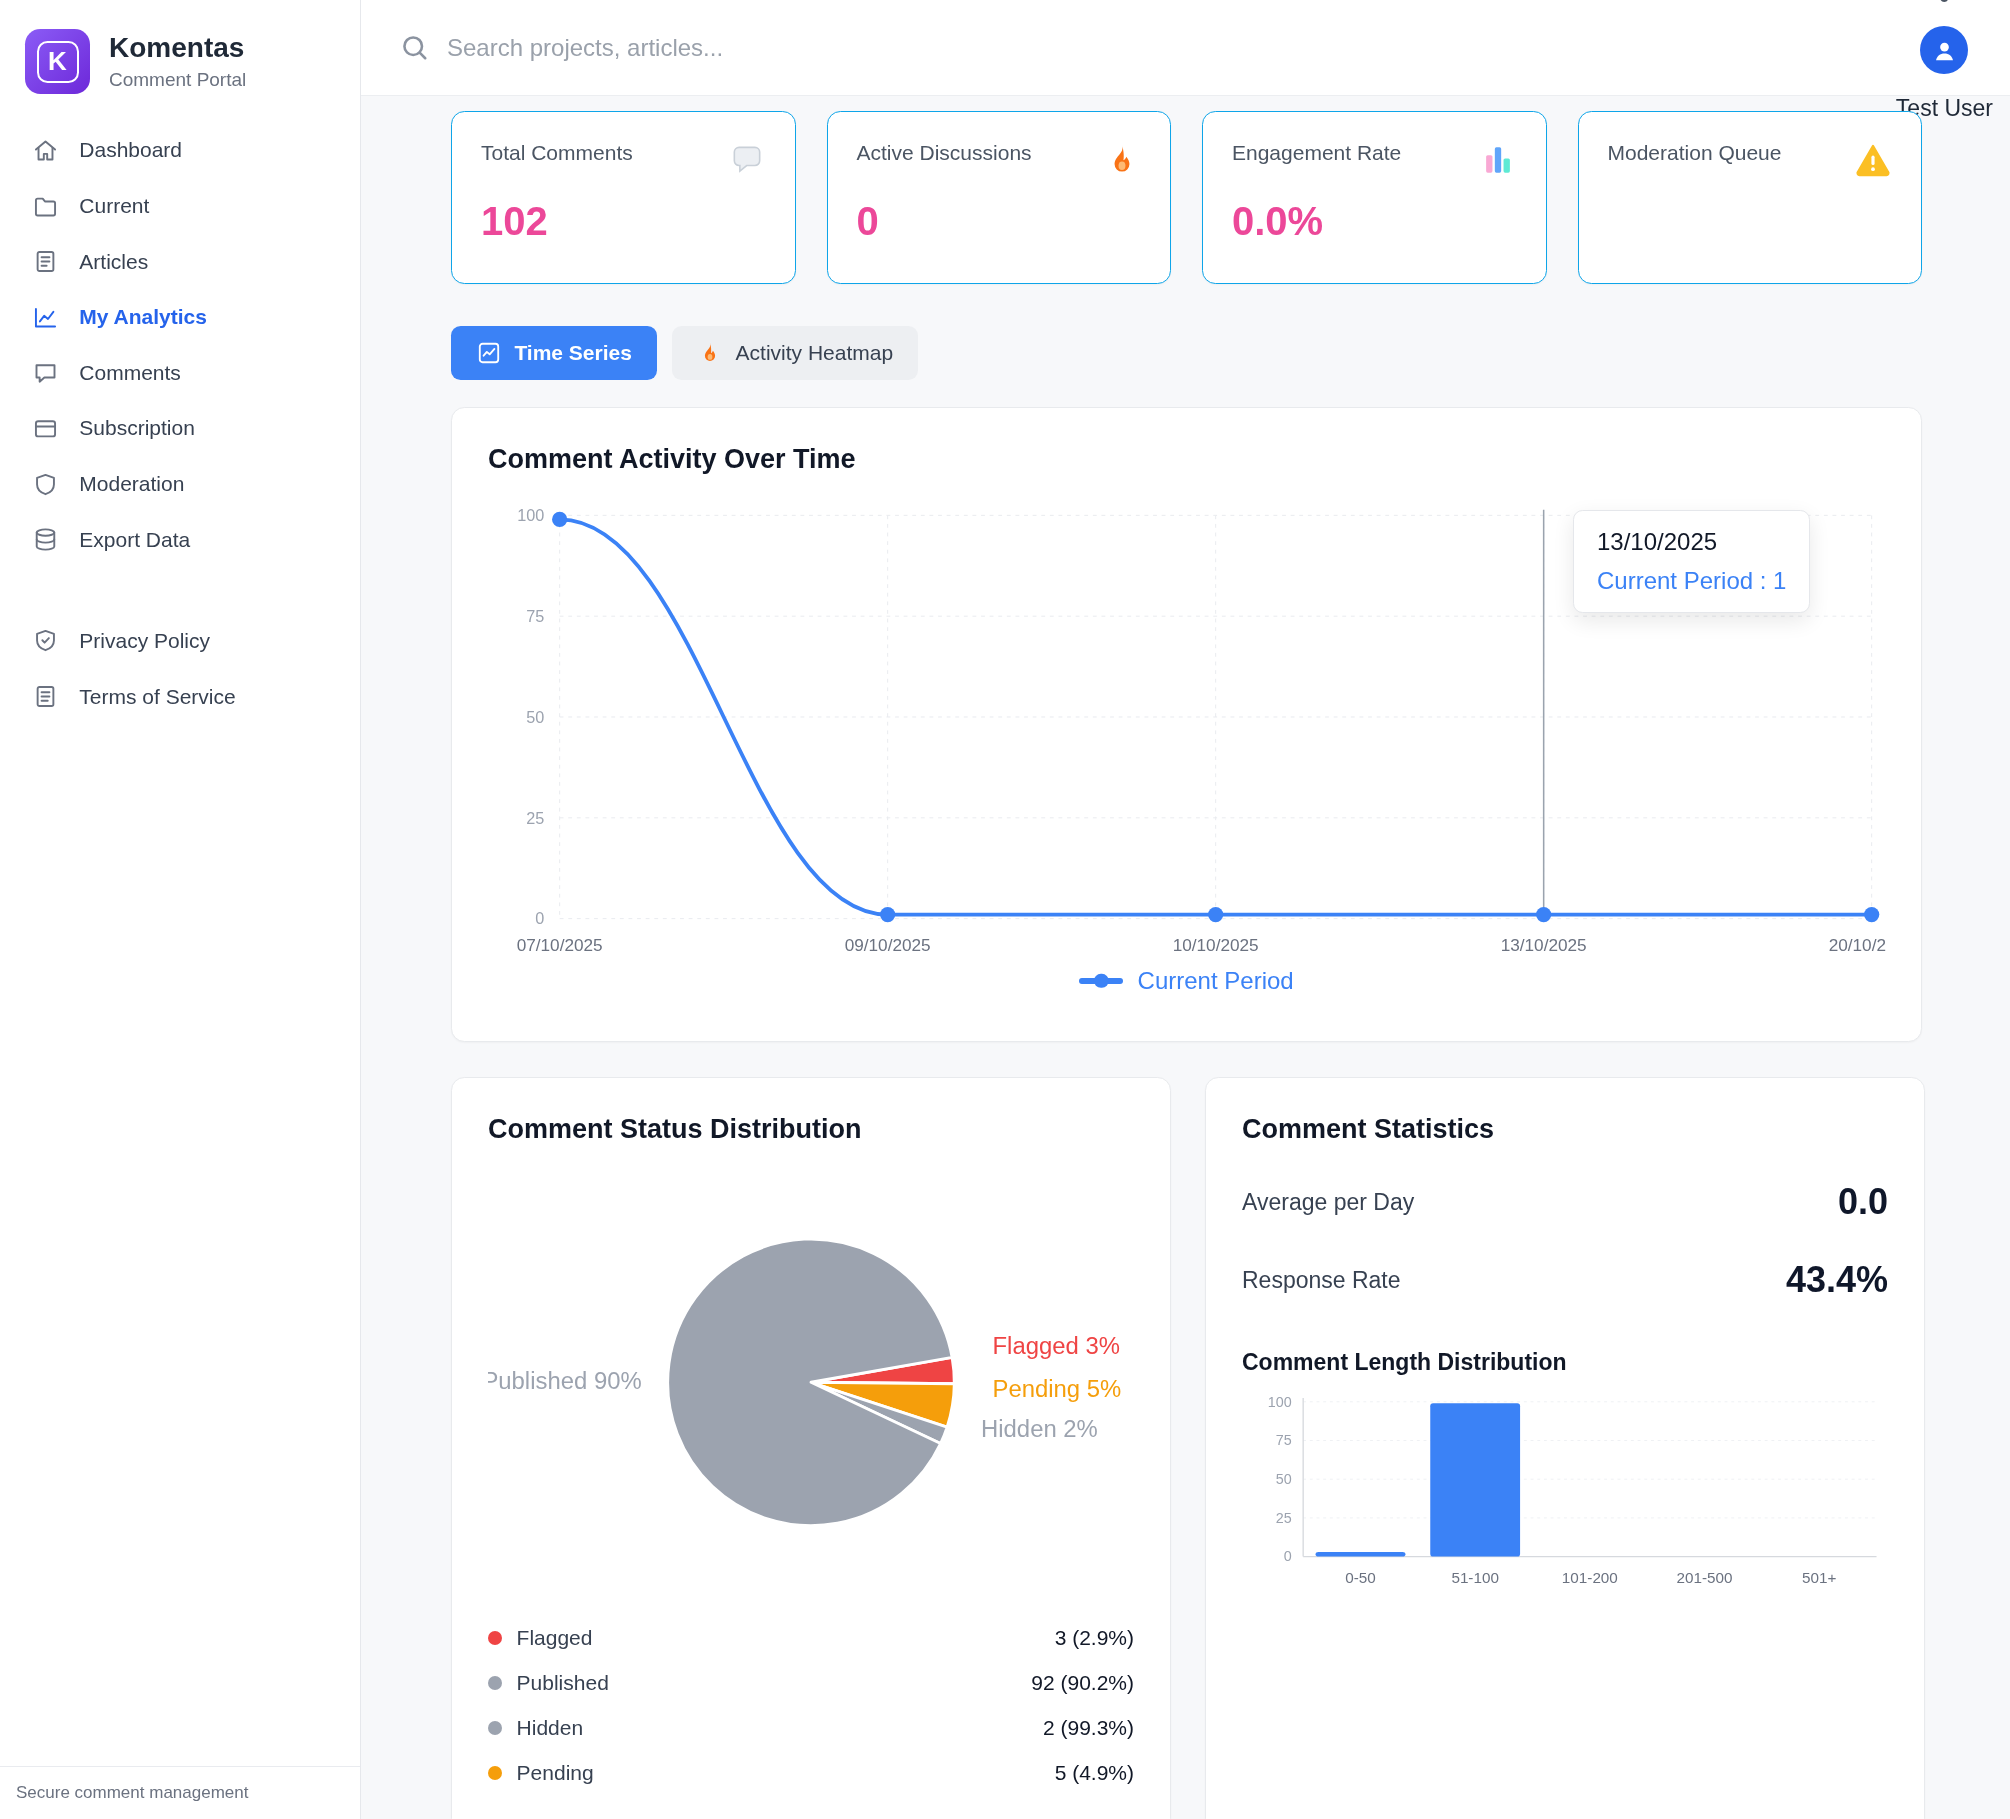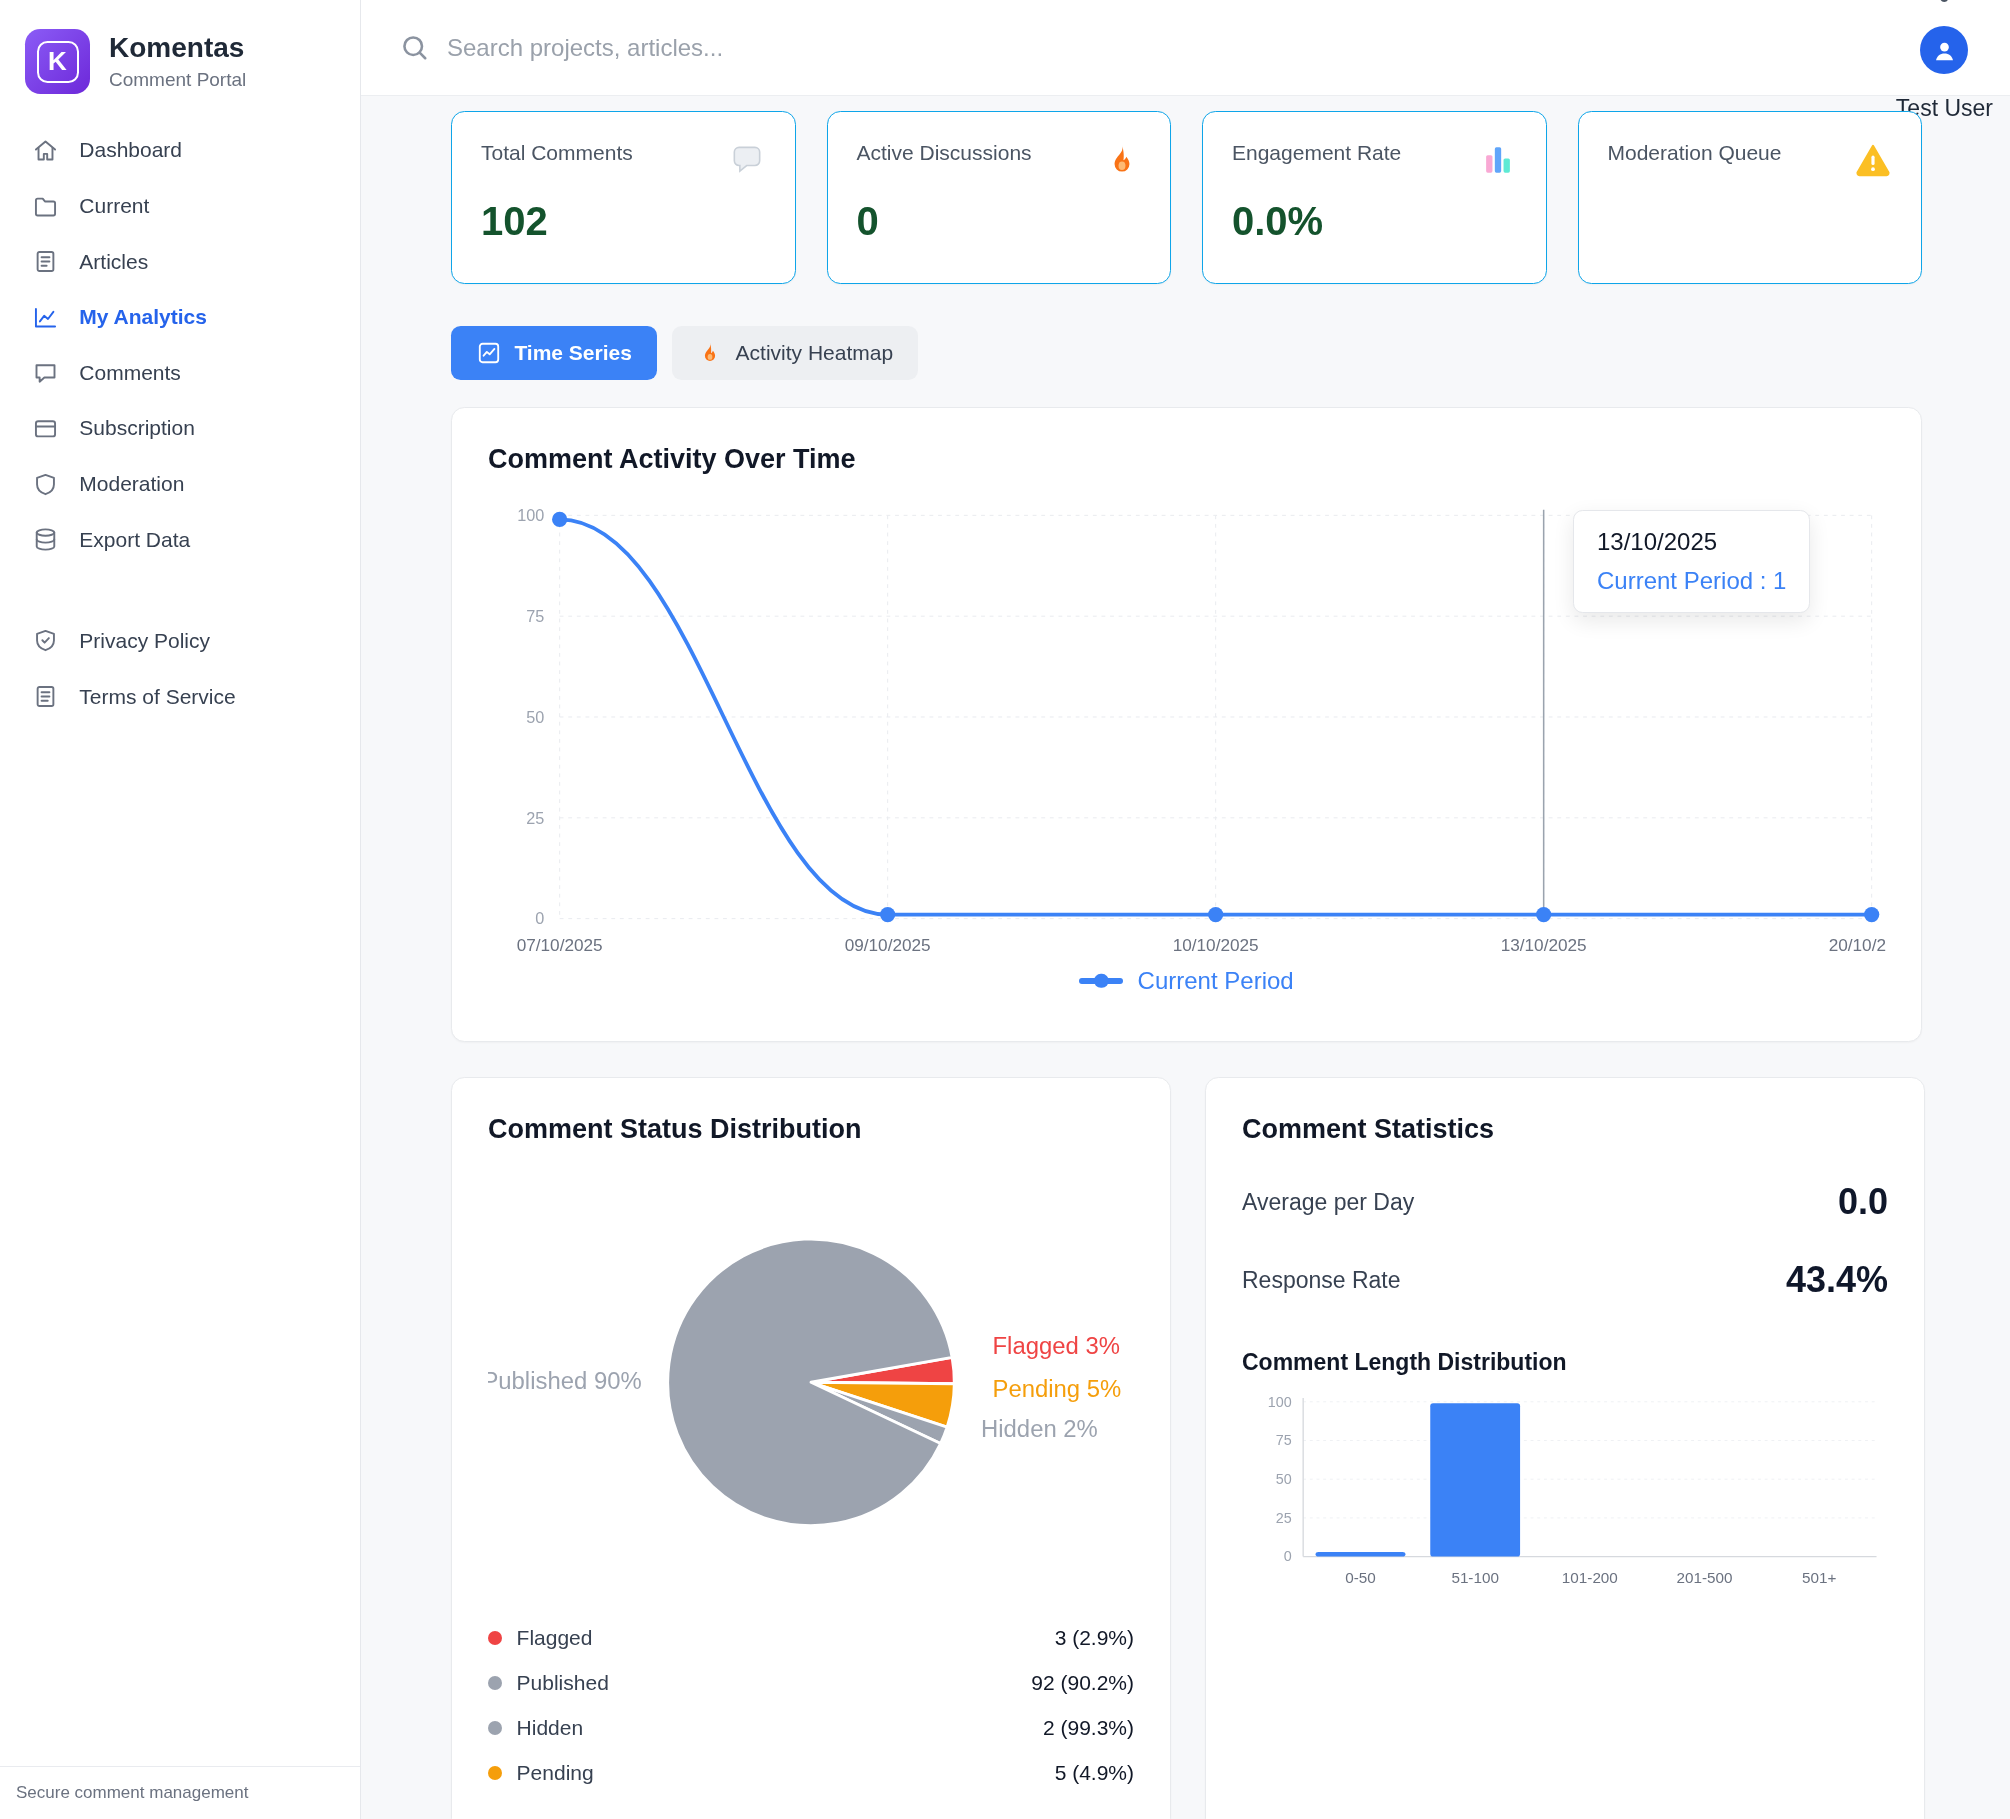--- a/index.html
+++ b/index.html
@@ -39,21 +39,21 @@
   
   .content { flex:1; padding:15.3px 88px 0 90px; overflow:hidden; }
   .card { background:#fff; border:1px solid #e8eaed; border-radius:13.4px; box-shadow:0 1px 1.9px rgba(16,24,40,.03); }
   .card-title { font-size:27px; font-weight:700; color:#111827; }
 
   .stat-row { display:flex; gap:31px; }
   .stat-card { flex:1; background:#fff; border:1px solid #0ea5e9; border-radius:13.4px; padding:29px 29px; height:173px; box-shadow:0 1px 1.9px rgba(16,24,40,.03); }
   .stat-top { display:flex; justify-content:space-between; align-items:flex-start; }
   .stat-label { font-size:21px; color:#4b5563; }
   .stat-icon svg { width:38px; height:38px; }
-  .stat-value { font-size:40px; font-weight:700; margin-top:15.3px; color:#14532d; }
+  .stat-value { font-size:40px; font-weight:700; margin-top:15.3px; color:#ec4899; }
 
   .tabs { display:flex; gap:15.3px; margin-top:42px; }
   .tab { display:flex; align-items:center; gap:12.4px; font-size:21px; padding:0 25px; height:54px; border-radius:9.6px; background:#edeff2; color:#374151; cursor:pointer; }
   .tab svg { width:26px; height:26px; }
   .tab.active { background:#3b82f6; color:#fff; font-weight:600; }
 
   .chart-card { margin-top:27px; padding:36px; height:635px; }
   .line-chart-wrap { position:relative; margin-top:23px; }
   .line-chart-wrap svg { display:block; }
   .tooltip { position:absolute; background:#fff; border:1px solid #e5e7eb; border-radius:9.6px; box-shadow:0 7.6px 21px rgba(0,0,0,.09); padding:17px 23px; pointer-events:none; z-index:3; }

